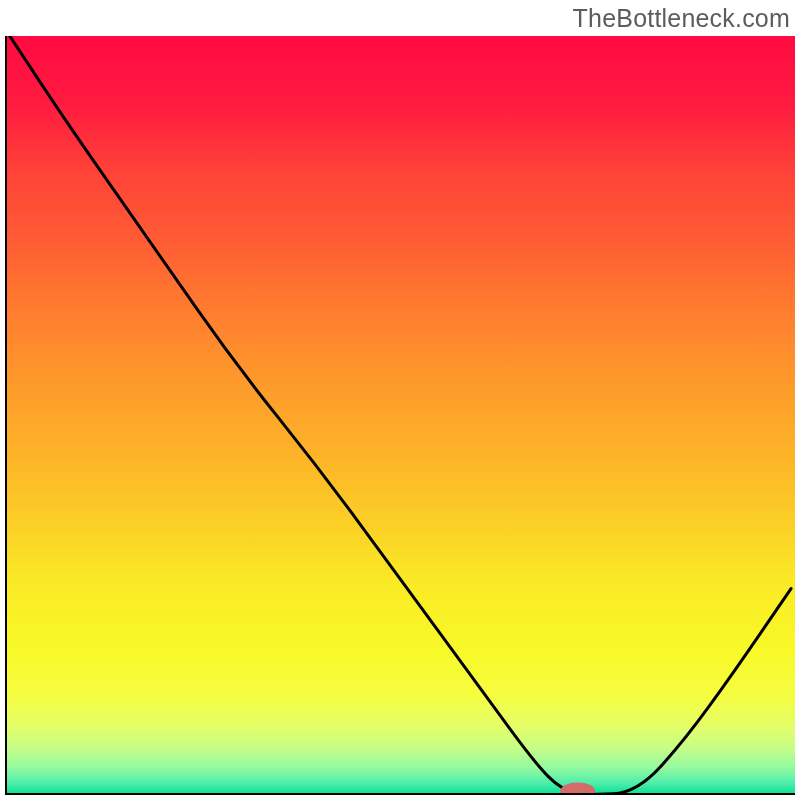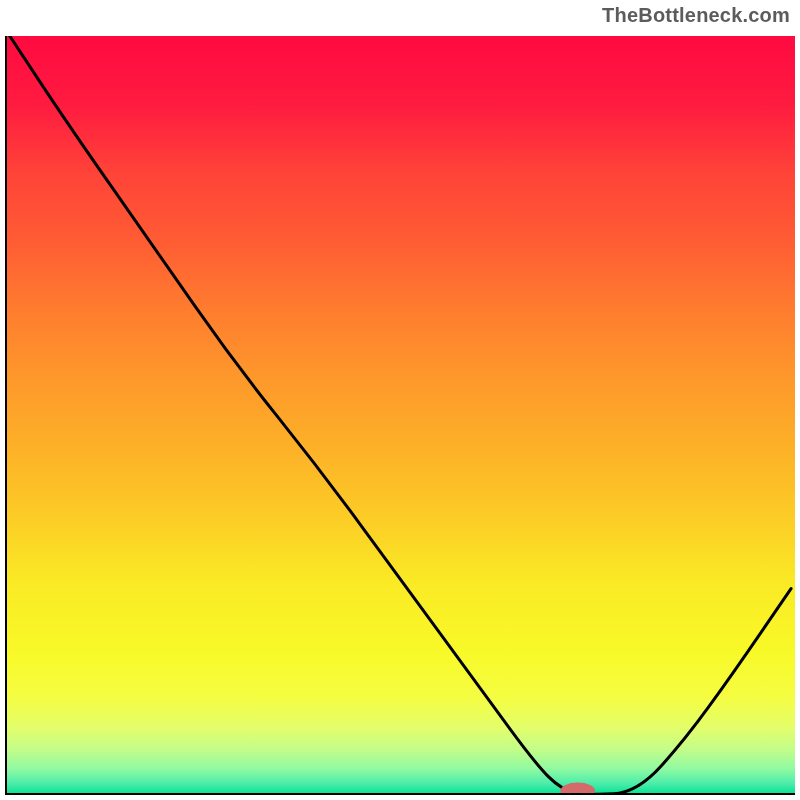--- a/index.html
+++ b/index.html
@@ -14,22 +14,22 @@
     position: relative;
     width: 800px;
     height: 800px;
     background: #ffffff;
   }
   .watermark {
     position: absolute;
     top: 4px;
     right: 10px;
     font-family: Arial, Helvetica, sans-serif;
-    font-size: 20px;
-    font-weight: 700;
+    font-size: 25px;
+    font-weight: 400;
     color: #5c5c5c;
     letter-spacing: 0.2px;
     user-select: none;
   }
   .plot {
     position: absolute;
     left: 5px;
     top: 36px;
     width: 790px;
     height: 759px;

